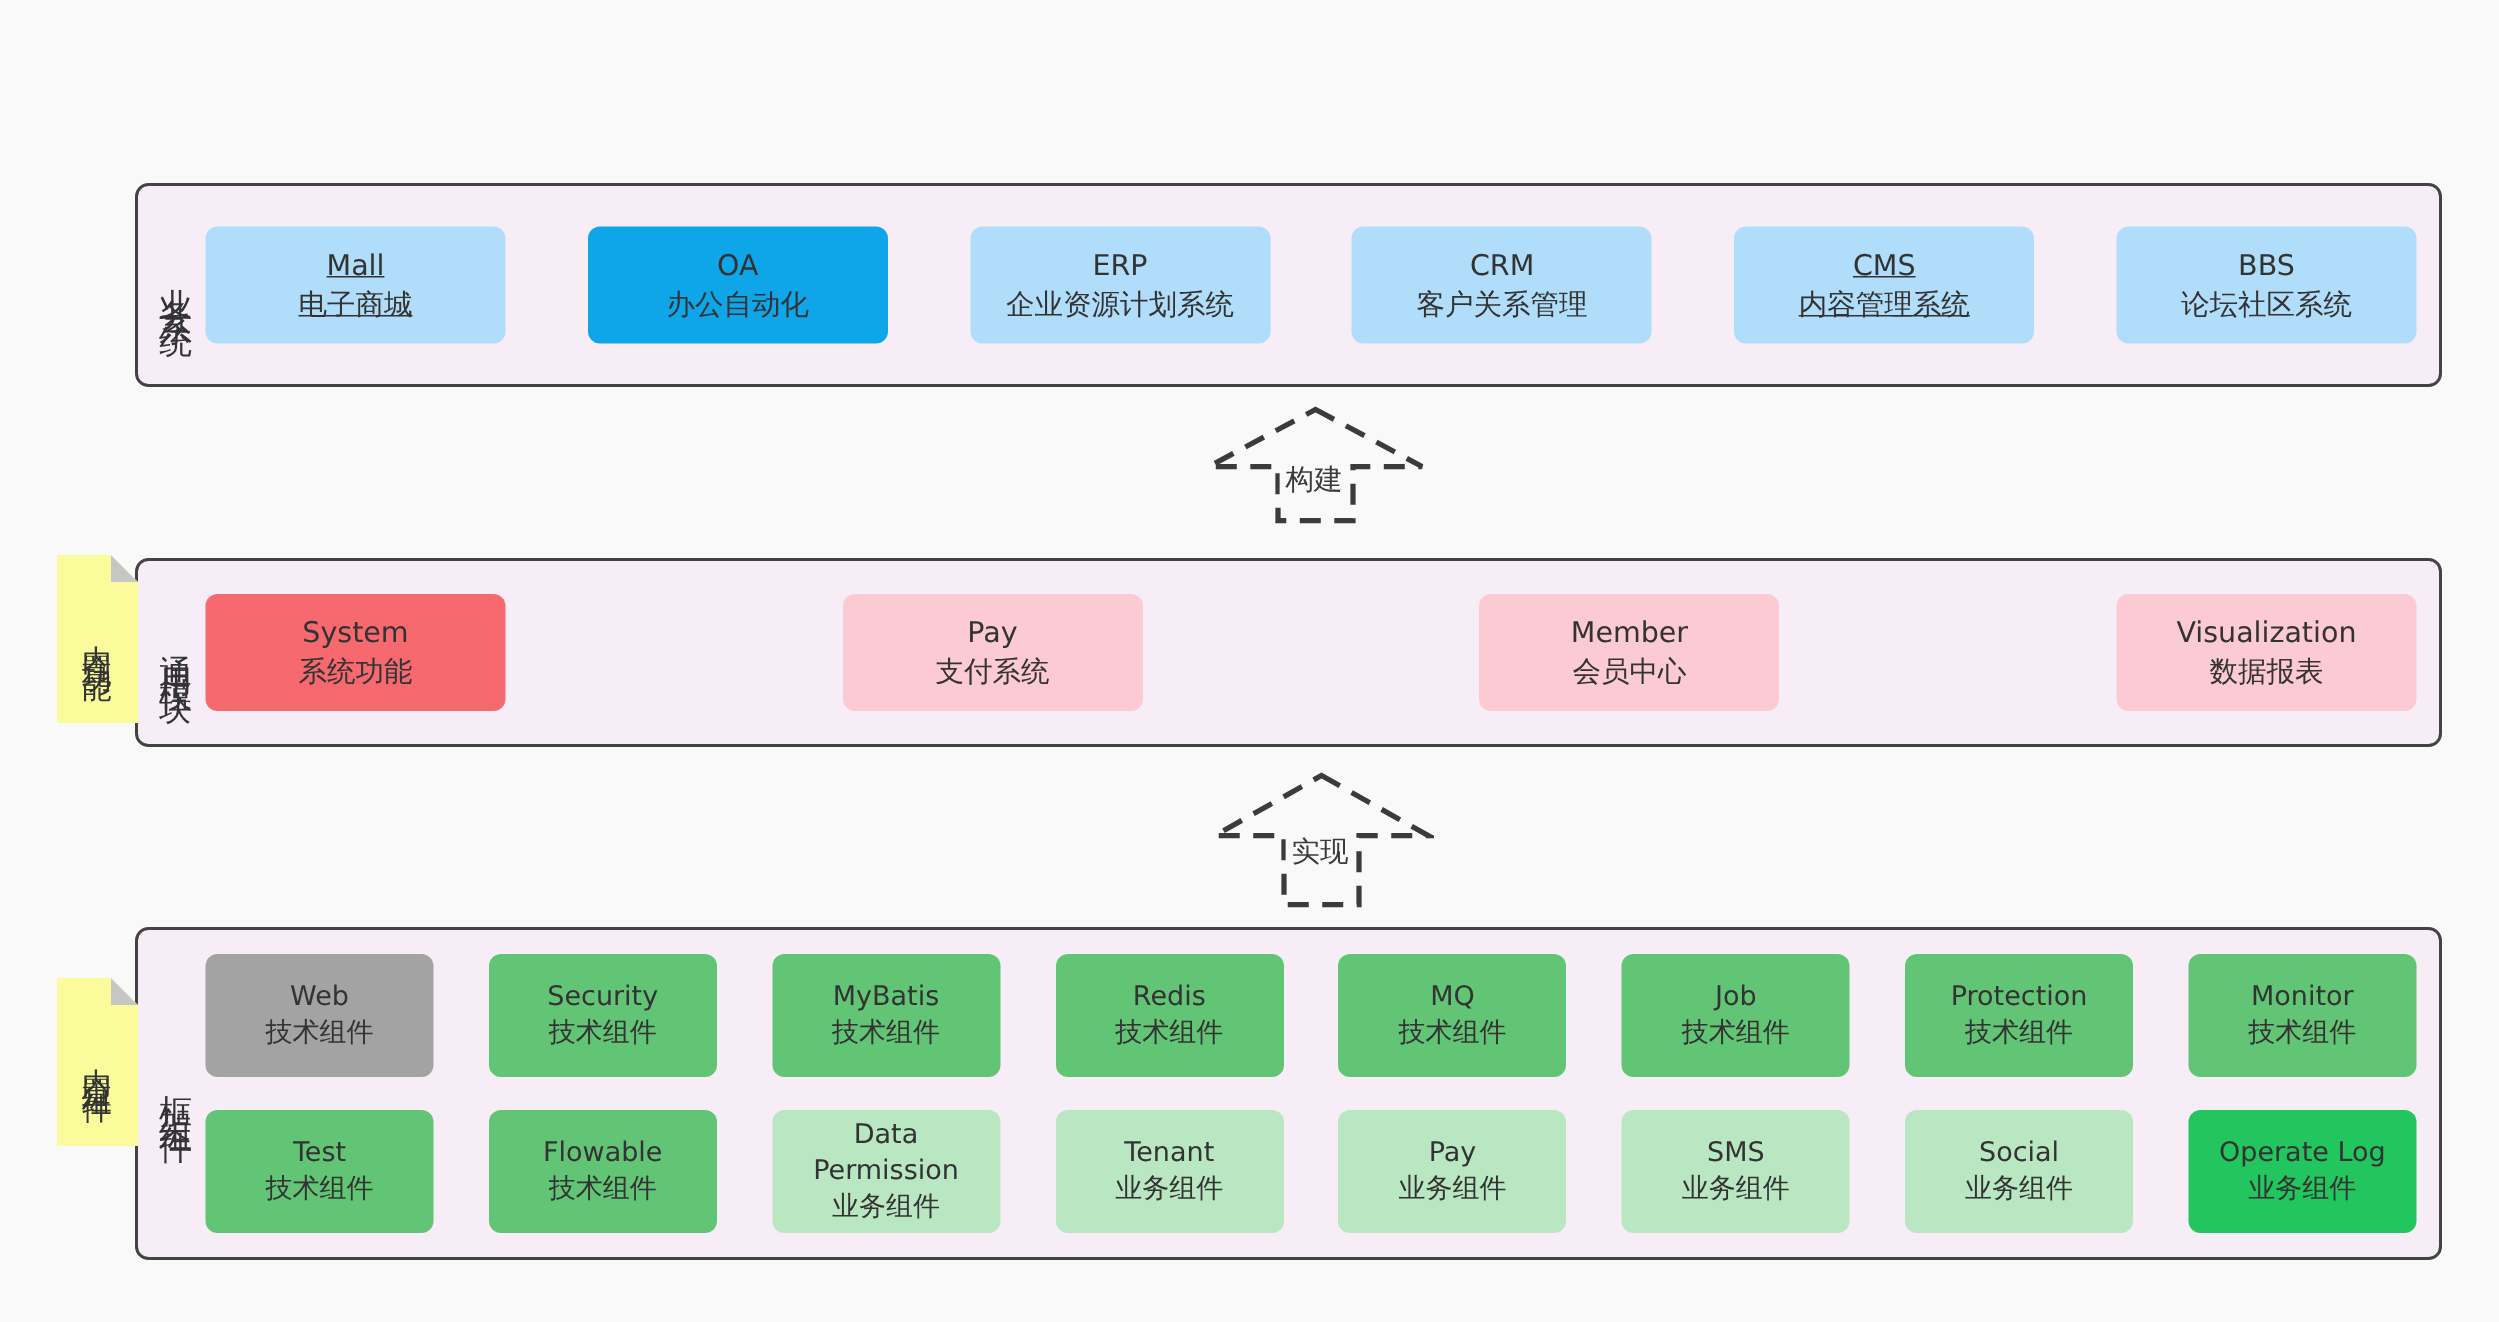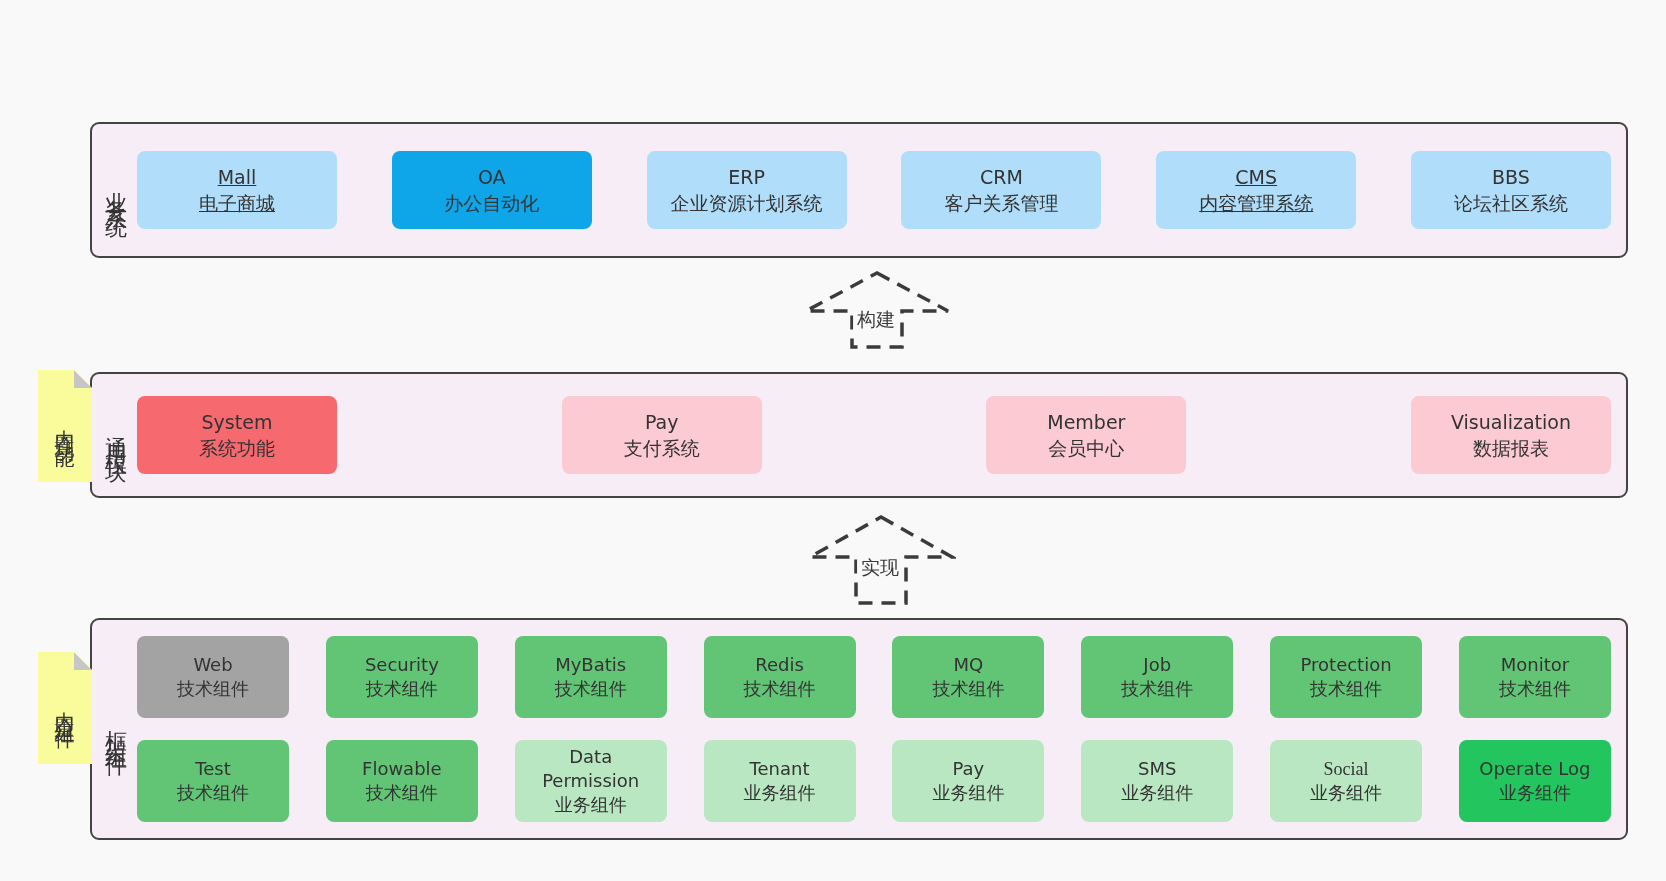--- a/index.html
+++ b/index.html
@@ -188,21 +188,21 @@
             <div class="box-subtitle">业务组件</div>
           </div>
           <div class="box" style="background: rgb(185, 231, 193);">
             <div class="box-title">Pay</div>
             <div class="box-subtitle">业务组件</div>
           </div>
           <div class="box" style="background: rgb(185, 231, 193);">
             <div class="box-title">SMS</div>
             <div class="box-subtitle">业务组件</div>
           </div>
-          <div class="box" style="background: rgb(185, 231, 193); font-family: Liberation Serif, serif;">
+          <div class="box" style="background: rgb(185, 231, 193);">
             <div class="box-title">Social</div>
             <div class="box-subtitle">业务组件</div>
           </div>
           <div class="box" style="background: #22c55e;">
             <div class="box-title">Operate Log</div>
             <div class="box-subtitle">业务组件</div>
           </div>
         </div>
     </div>
   </section>

